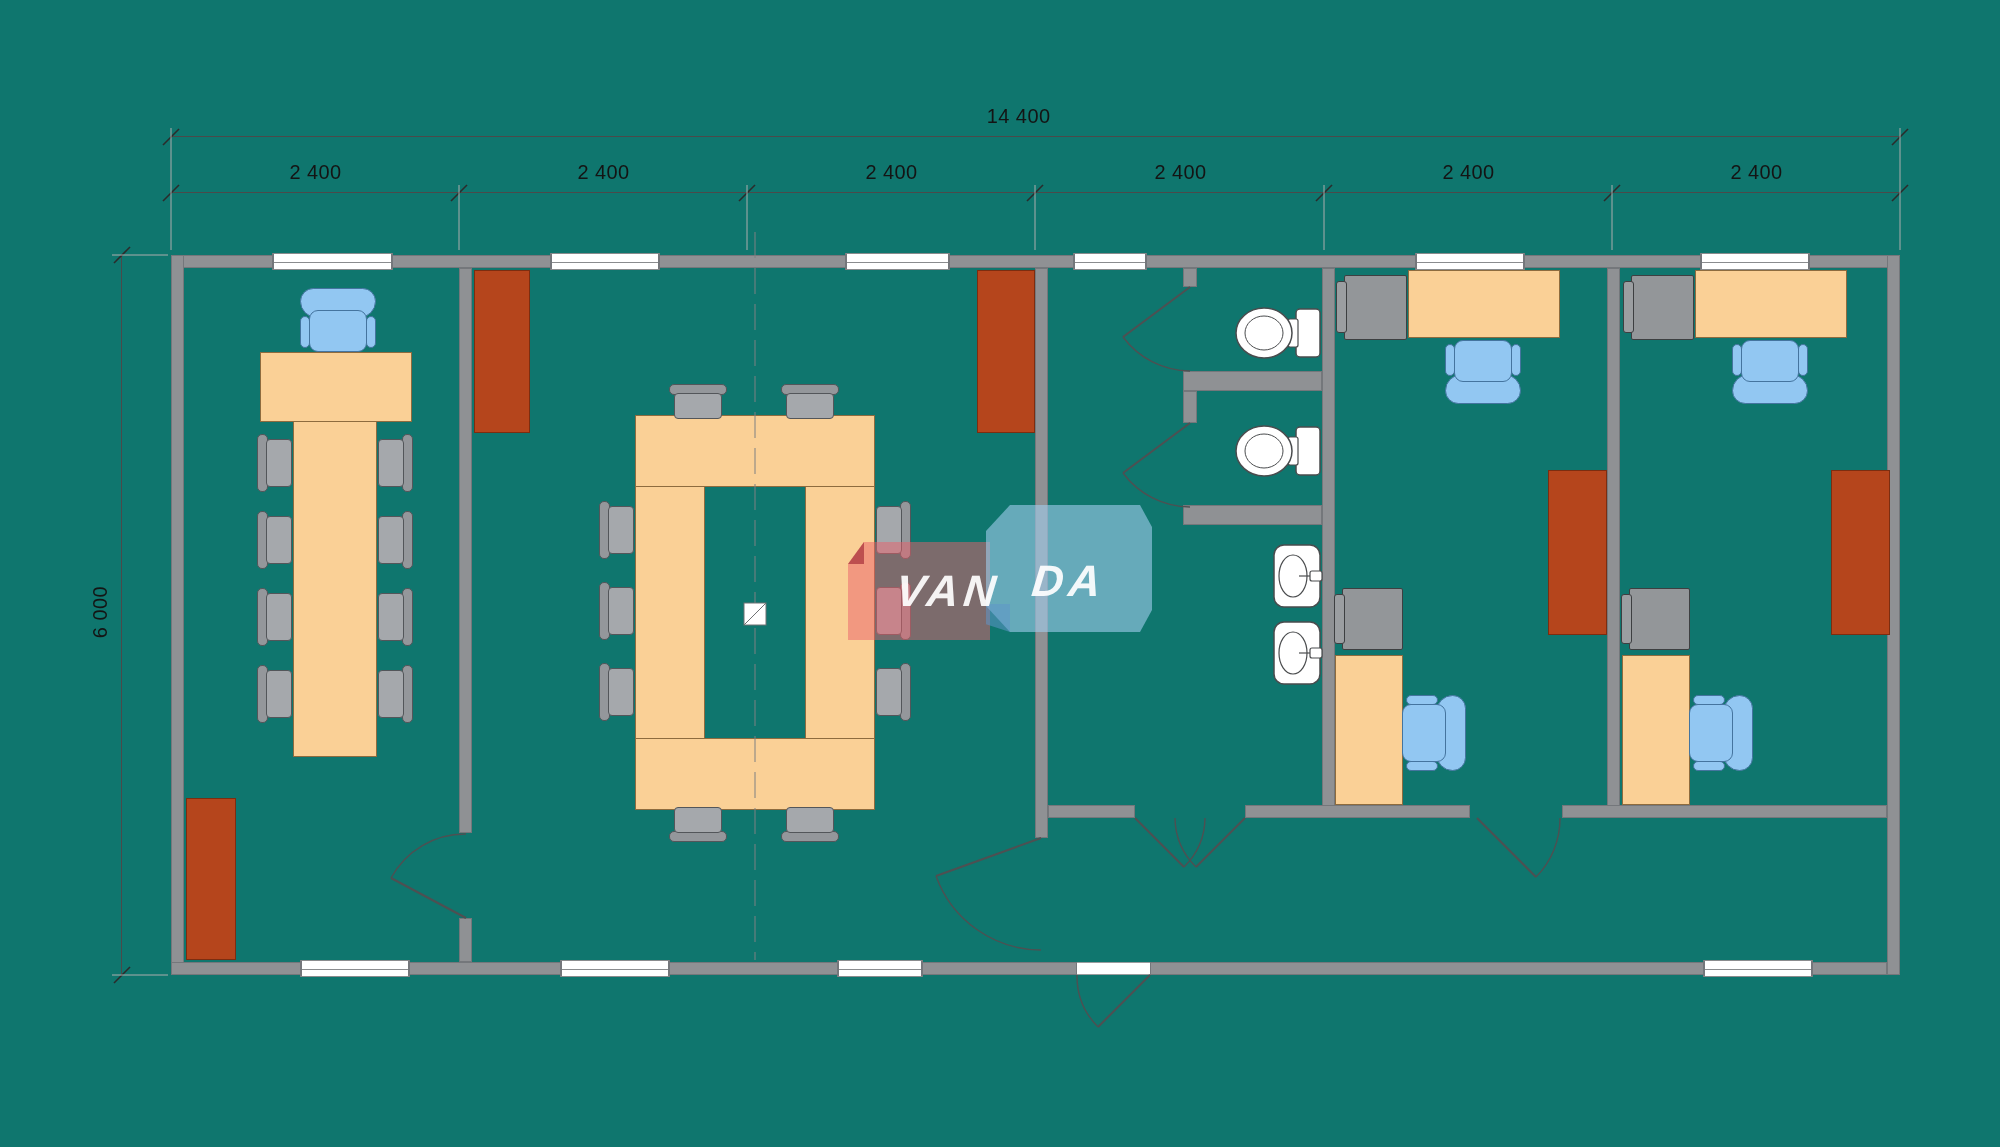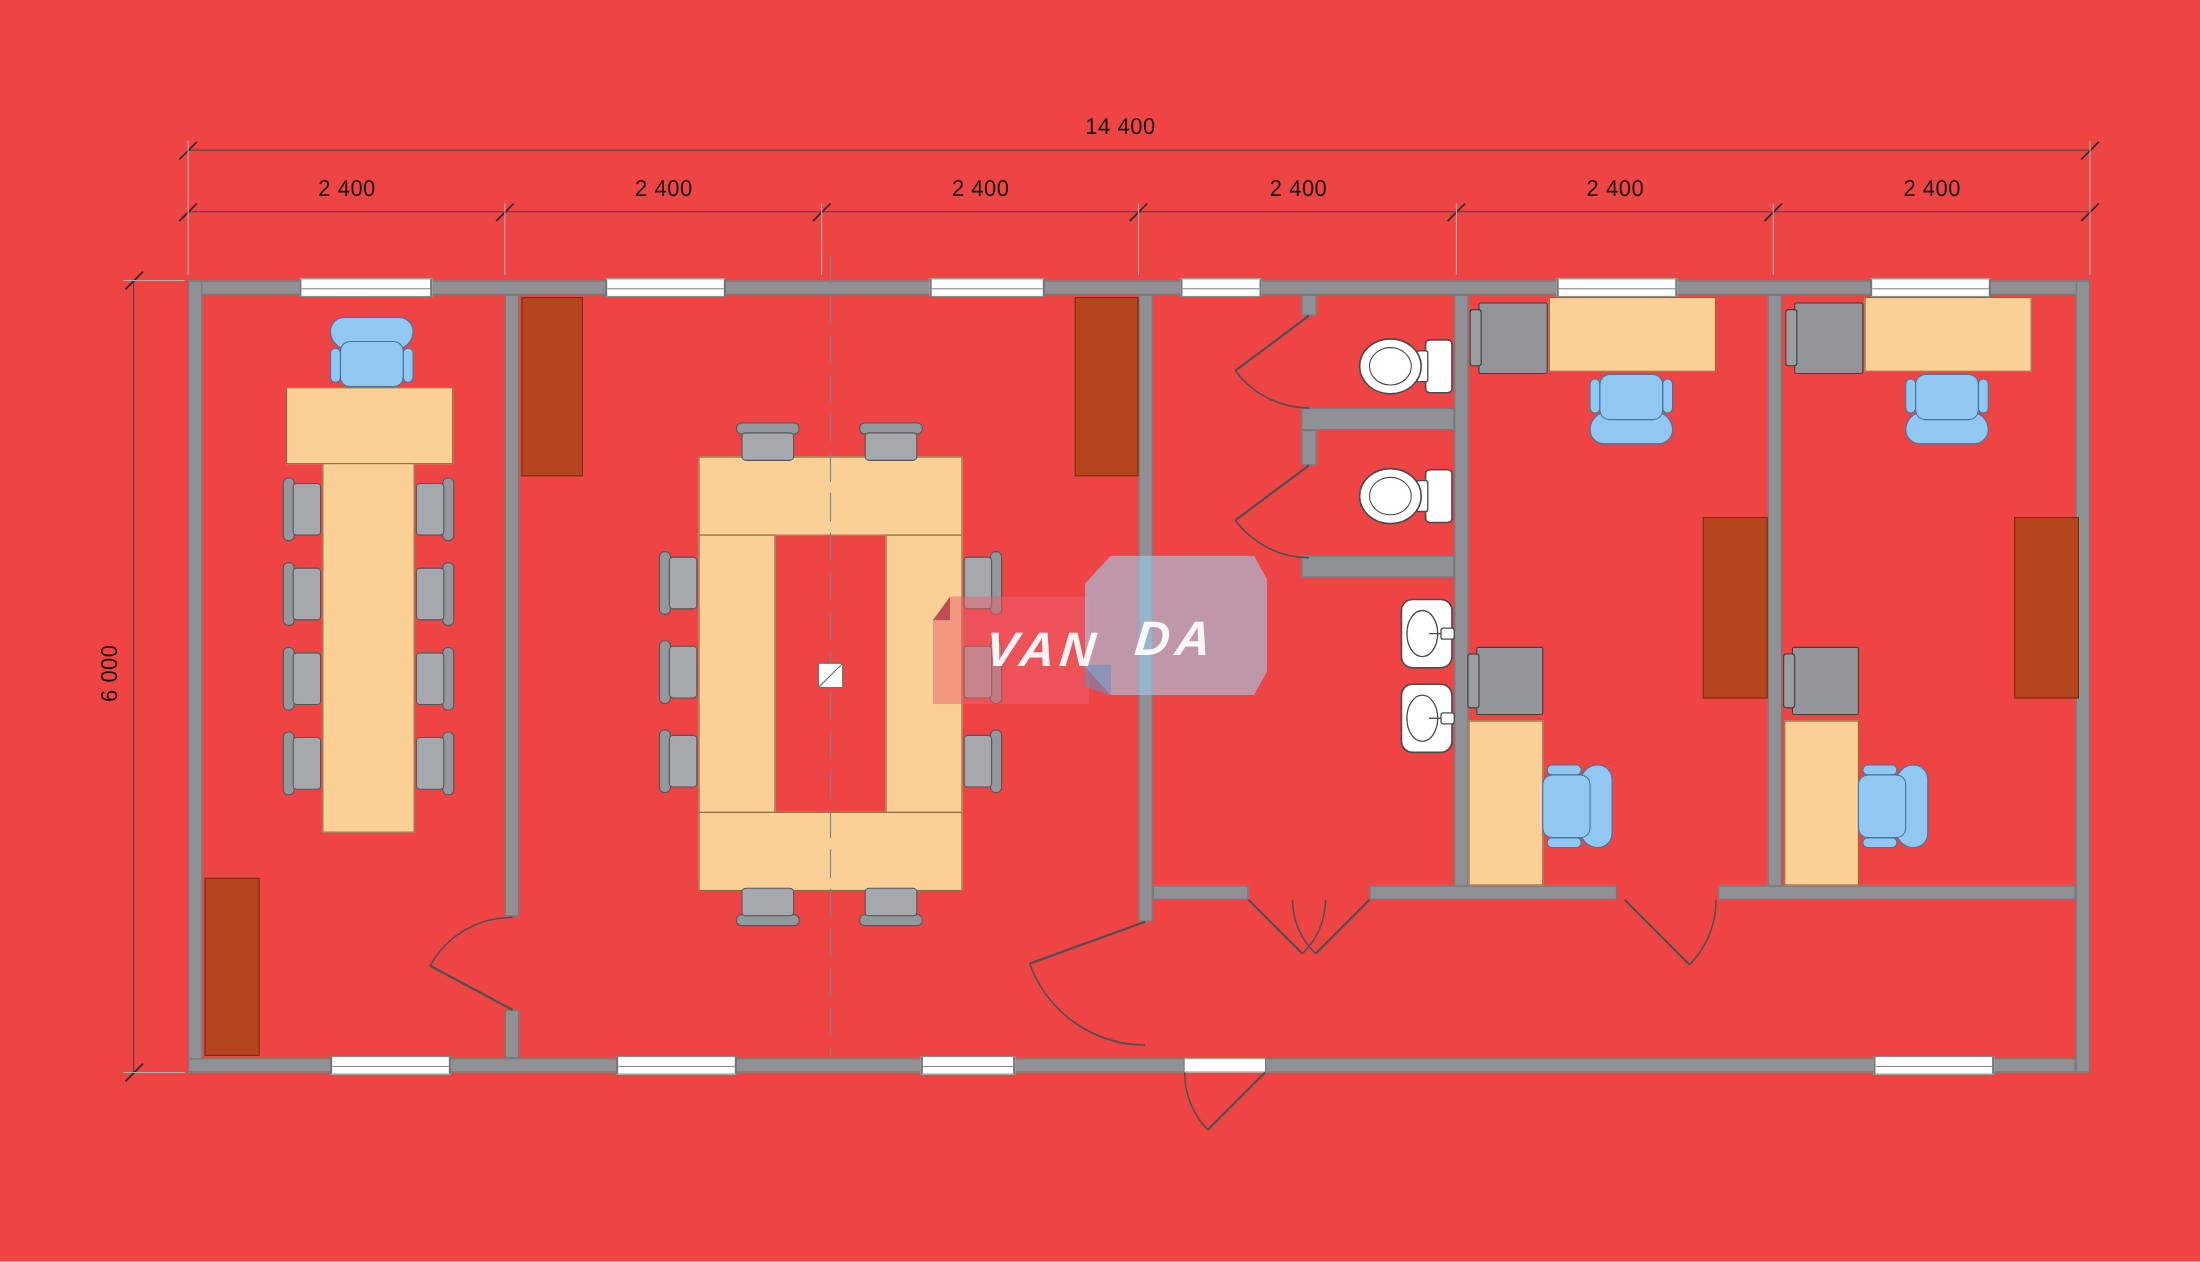--- a/index.html
+++ b/index.html
@@ -1,16 +1,16 @@
 <!DOCTYPE html>
 <html><head>
 <meta charset="utf-8">
 <style>
   html,body{margin:0;padding:0;background:#ffffff;}
-  .stage{position:relative;width:2000px;height:1147px;background:#ef4444;overflow:hidden;
+  .stage{position:relative;width:2000px;height:1147px;background:#0f766e;overflow:hidden;
          font-family:"Liberation Sans", sans-serif;color:#1b1b1b;}
   .abs{position:absolute;box-sizing:border-box;}
   
   .wall{position:absolute;box-sizing:border-box;background:#8f9194;border:1px solid #74777b;}
   
   .winh{position:absolute;box-sizing:border-box;background:#fff;height:17px;
         border-top:1.5px solid #8a8c8e;border-bottom:1.5px solid #8a8c8e;
         border-left:2px solid #74777b;border-right:2px solid #74777b;z-index:3;}
   .winh::after{content:"";position:absolute;left:0;right:0;top:50%;height:1px;background:#8a8c8e;}
   

